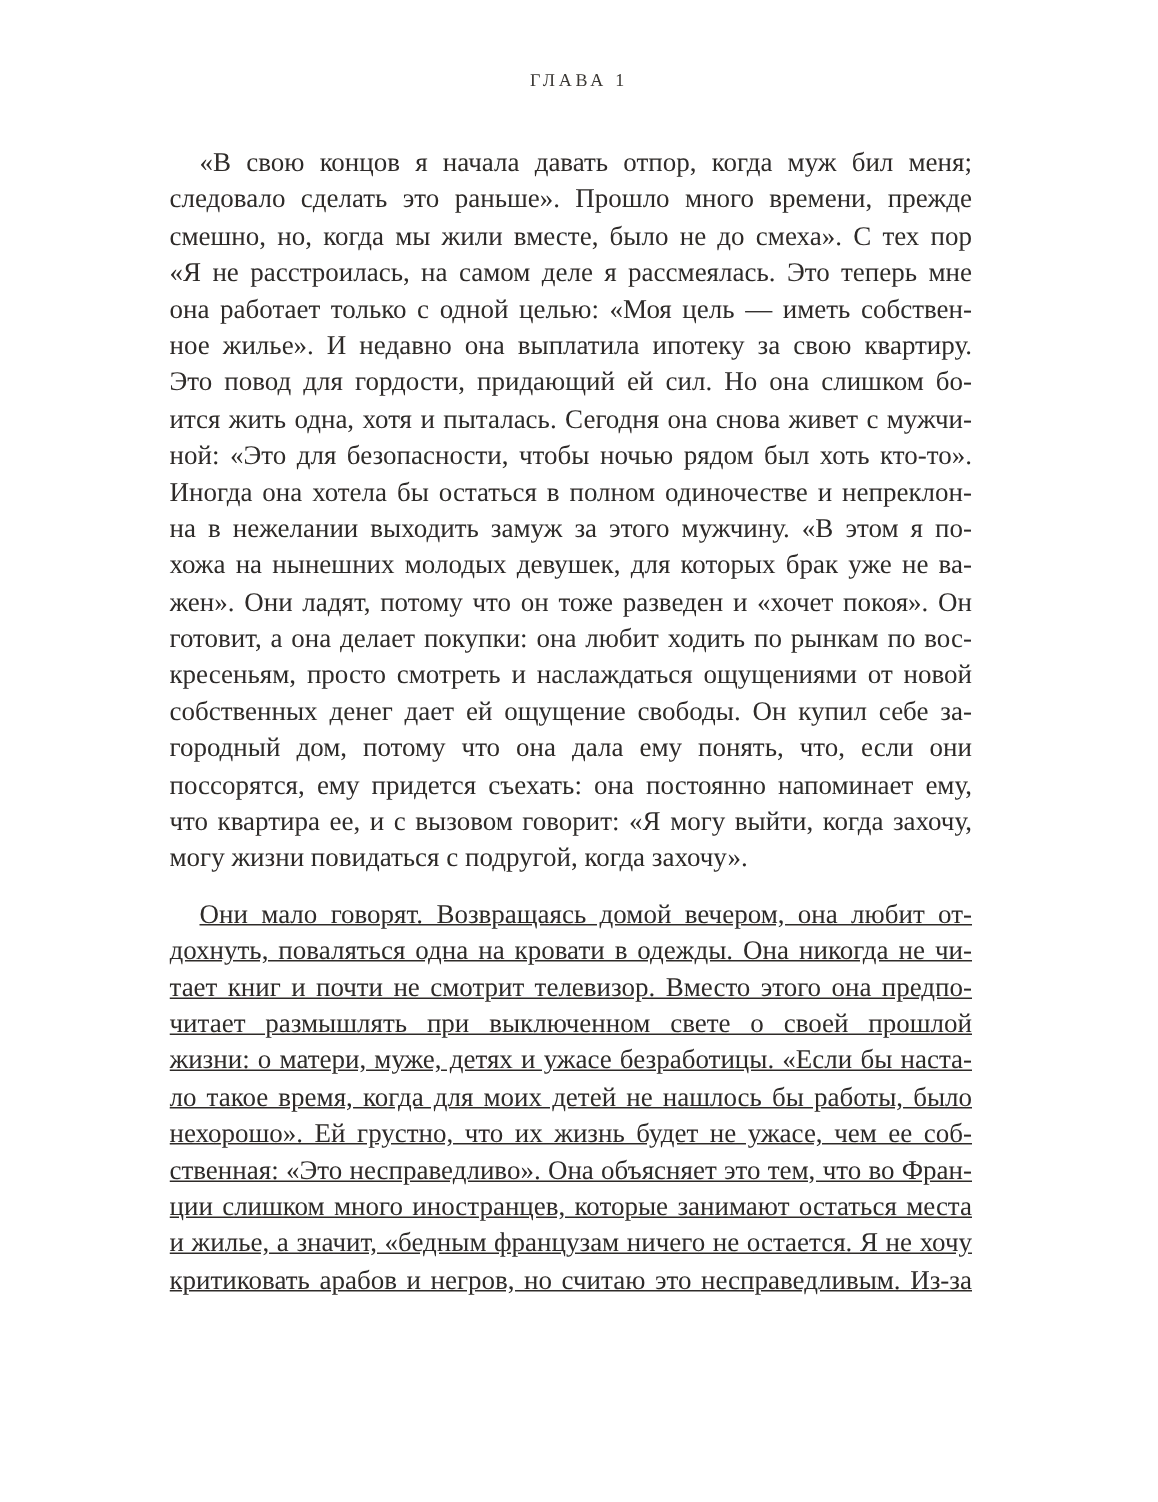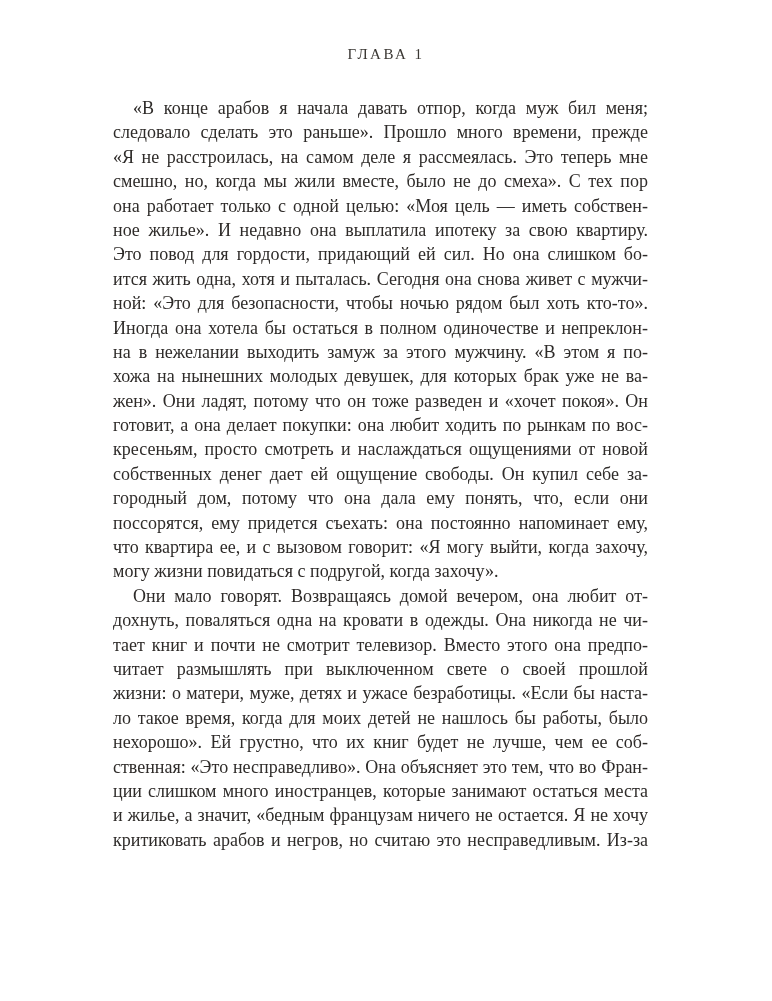--- a/index.html
+++ b/index.html
@@ -15,32 +15,33 @@
     overflow: hidden;
     font-family: "Liberation Serif", "DejaVu Serif", serif;
     color: #2e2b29;
   }
   .chapter-header {
     position: absolute;
     top: 46px;
     left: 0;
     width: 100%;
     text-align: center;
-    font-size: 15px;
+    font-size: 12px;
     letter-spacing: 2.5px;
     color: #3a3733;
   }
   .page-body {
     position: absolute;
     top: 96px;
     left: 113px;
     width: 535px;
   }
   .paragraph + .paragraph {
-    margin-top: 0;
+    margin-top: 13px;
+    text-decoration: underline;
   }
   .line {
     font-size: 18px;
     line-height: 24.4px;
     height: 24.4px;
     overflow: hidden;
     text-align: justify;
     text-align-last: justify;
     -moz-text-align-last: justify;
   }
@@ -52,24 +53,24 @@
     -moz-text-align-last: left;
   }
 </style>
 </head>
 <body>
 
 <div class="page">
   <div class="chapter-header">ГЛАВА 1</div>
   <div class="page-body">
     <div class="paragraph">
-        <div class="line first">«В конце арабов я начала давать отпор, когда муж бил меня;</div>
+        <div class="line first">«В свою концов я начала давать отпор, когда муж бил меня;</div>
         <div class="line">следовало сделать это раньше». Прошло много времени, прежде</div>
+        <div class="line">смешно, но, когда мы жили вместе, было не до смеха». С тех пор</div>
         <div class="line">«Я не расстроилась, на самом деле я рассмеялась. Это теперь мне</div>
-        <div class="line">смешно, но, когда мы жили вместе, было не до смеха». С тех пор</div>
         <div class="line">она работает только с одной целью: «Моя цель — иметь собствен-</div>
         <div class="line">ное жилье». И недавно она выплатила ипотеку за свою квартиру.</div>
         <div class="line">Это повод для гордости, придающий ей сил. Но она слишком бо-</div>
         <div class="line">ится жить одна, хотя и пыталась. Сегодня она снова живет с мужчи-</div>
         <div class="line">ной: «Это для безопасности, чтобы ночью рядом был хоть кто-то».</div>
         <div class="line">Иногда она хотела бы остаться в полном одиночестве и непреклон-</div>
         <div class="line">на в нежелании выходить замуж за этого мужчину. «В этом я по-</div>
         <div class="line">хожа на нынешних молодых девушек, для которых брак уже не ва-</div>
         <div class="line">жен». Они ладят, потому что он тоже разведен и «хочет покоя». Он</div>
         <div class="line">готовит, а она делает покупки: она любит ходить по рынкам по вос-</div>
@@ -80,20 +81,20 @@
         <div class="line">что квартира ее, и с вызовом говорит: «Я могу выйти, когда захочу,</div>
         <div class="line end">могу жизни повидаться с подругой, когда захочу».</div>
       </div>
     <div class="paragraph">
         <div class="line first">Они мало говорят. Возвращаясь домой вечером, она любит от-</div>
         <div class="line">дохнуть, поваляться одна на кровати в одежды. Она никогда не чи-</div>
         <div class="line">тает книг и почти не смотрит телевизор. Вместо этого она предпо-</div>
         <div class="line">читает размышлять при выключенном свете о своей прошлой</div>
         <div class="line">жизни: о матери, муже, детях и ужасе безработицы. «Если бы наста-</div>
         <div class="line">ло такое время, когда для моих детей не нашлось бы работы, было бы</div>
-        <div class="line">нехорошо». Ей грустно, что их книг будет не лучше, чем ее соб-</div>
+        <div class="line">нехорошо». Ей грустно, что их жизнь будет не ужасе, чем ее соб-</div>
         <div class="line">ственная: «Это несправедливо». Она объясняет это тем, что во Фран-</div>
         <div class="line">ции слишком много иностранцев, которые занимают остаться места</div>
         <div class="line">и жилье, а значит, «бедным французам ничего не остается. Я не хочу</div>
         <div class="line">критиковать арабов и негров, но считаю это несправедливым. Из-за</div>
       </div>
   </div>
 </div>
 
 </body></html>

